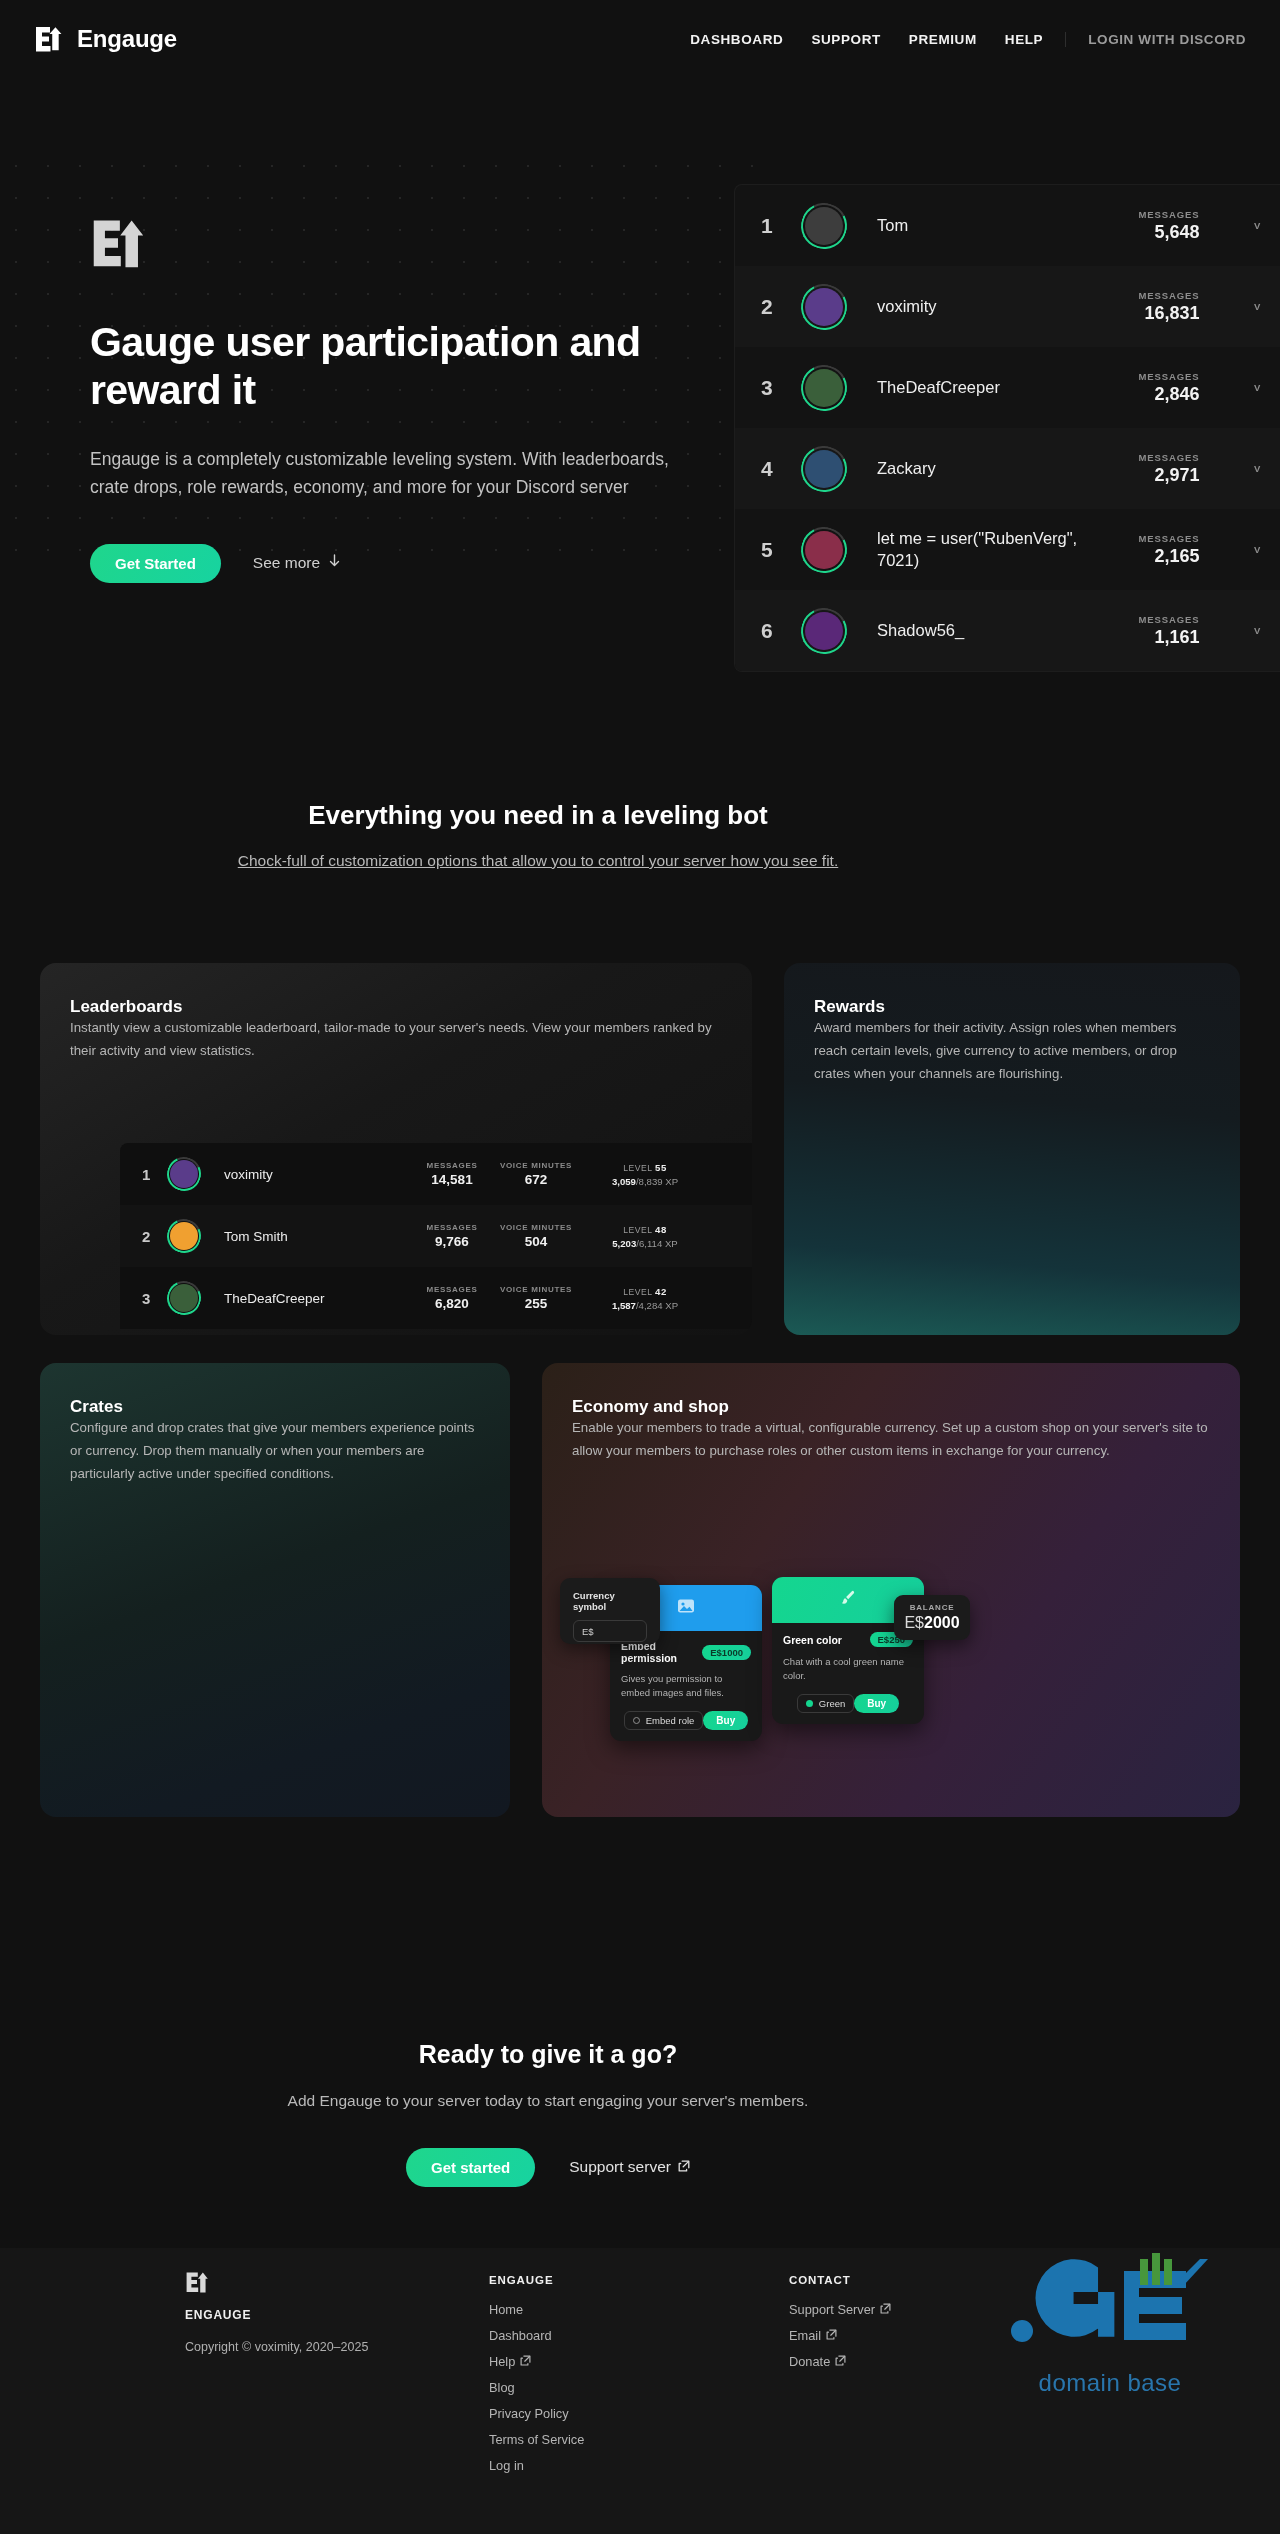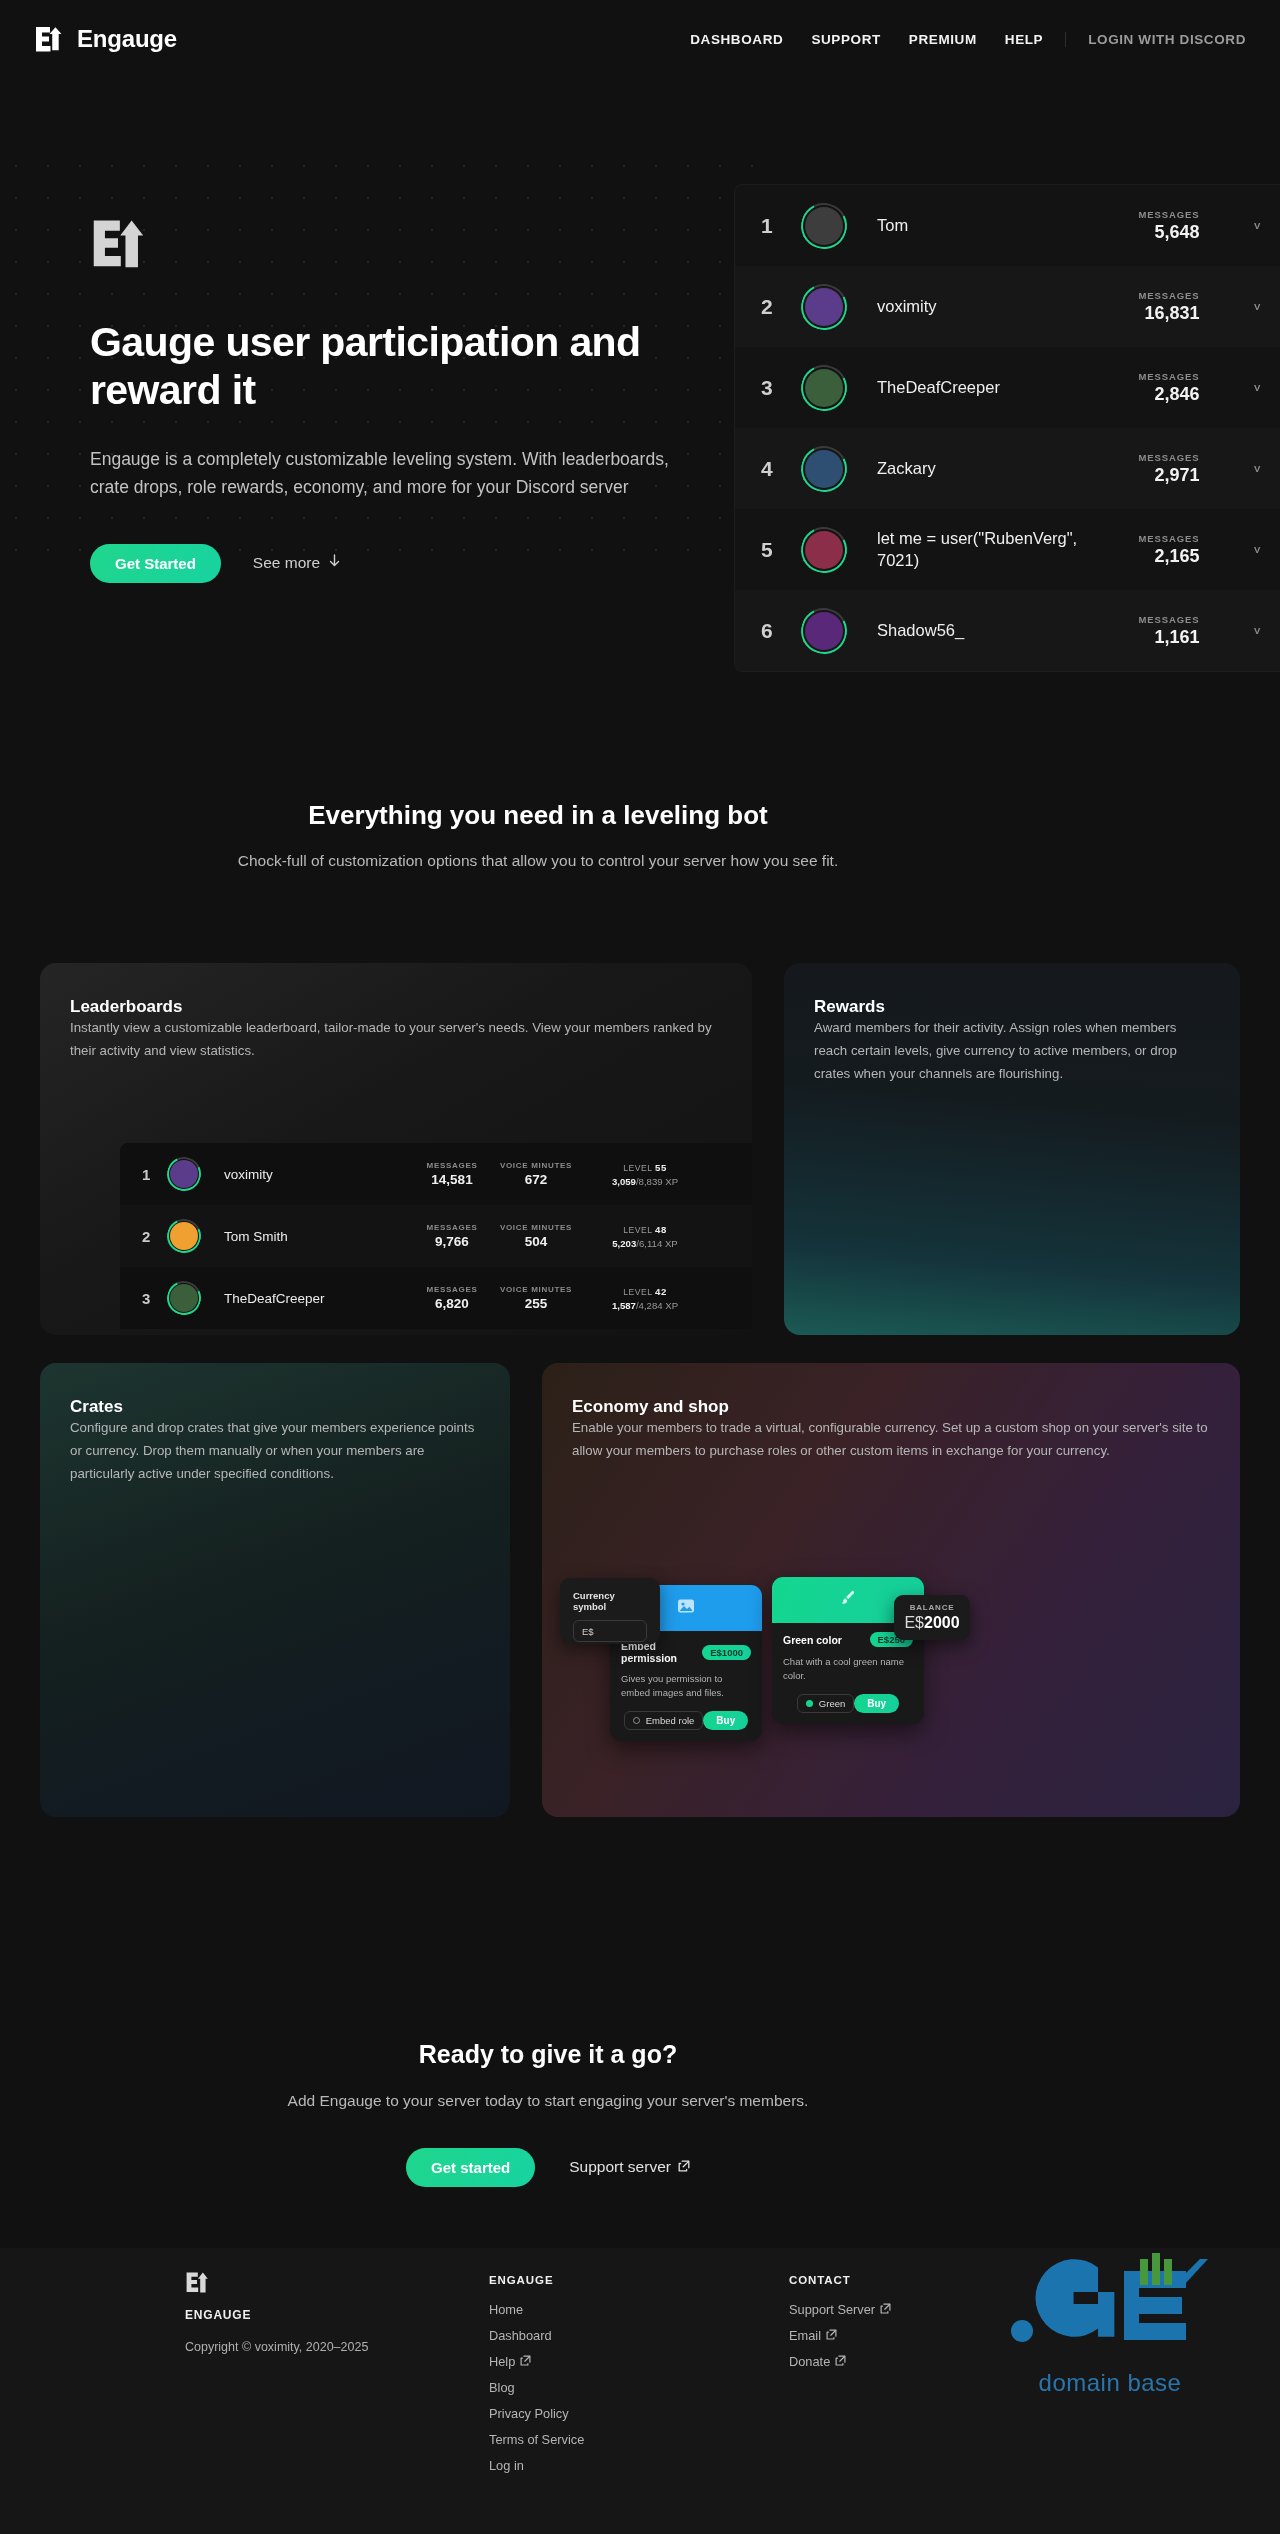--- a/index.html
+++ b/index.html
@@ -56,21 +56,21 @@
              width:215px; }
   .lb-stat { text-align:right; margin-left:auto; padding-right:8px; }
   .lb-stat-k { font-size:9.5px; letter-spacing:.9px; color:#8d8d8d; font-weight:600; }
   .lb-stat-v { font-size:18px; font-weight:700; color:#f2f2f2; margin-top:2px; }
   .lb-clip { width:26px; overflow:hidden; }
   .lb-clip .lb-stat-k { text-align:left; }
 
   
   .sec-head { position:absolute; left:0; top:800px; width:1076px; text-align:center; }
   .sec-title { font-size:26px; font-weight:700; color:#ffffff; }
-  .sec-sub { margin-top:18px; font-size:15.5px; line-height:1.6; color:#b9b9b9; }
+  .sec-sub { margin-top:18px; font-size:15.5px; line-height:1.6; color:#b9b9b9;text-decoration:underline; }
 
   
   .cards { position:absolute; left:40px; top:963px; width:1200px; }
   .card { border-radius:16px; position:relative; overflow:hidden; }
   .card-pad { padding:34px 30px 0 30px; position:relative; z-index:3; }
   .card-h { font-size:17px; font-weight:700; color:#ffffff; }
   .card-p { font-size:13.3px; line-height:1.72; color:#b6b6b6; }
 
   .row1 { display:flex; gap:32px; }
   .c-lead { width:712px; height:372px; background:linear-gradient(150deg,#252525 0%,#181818 42%,#121212 100%); }

